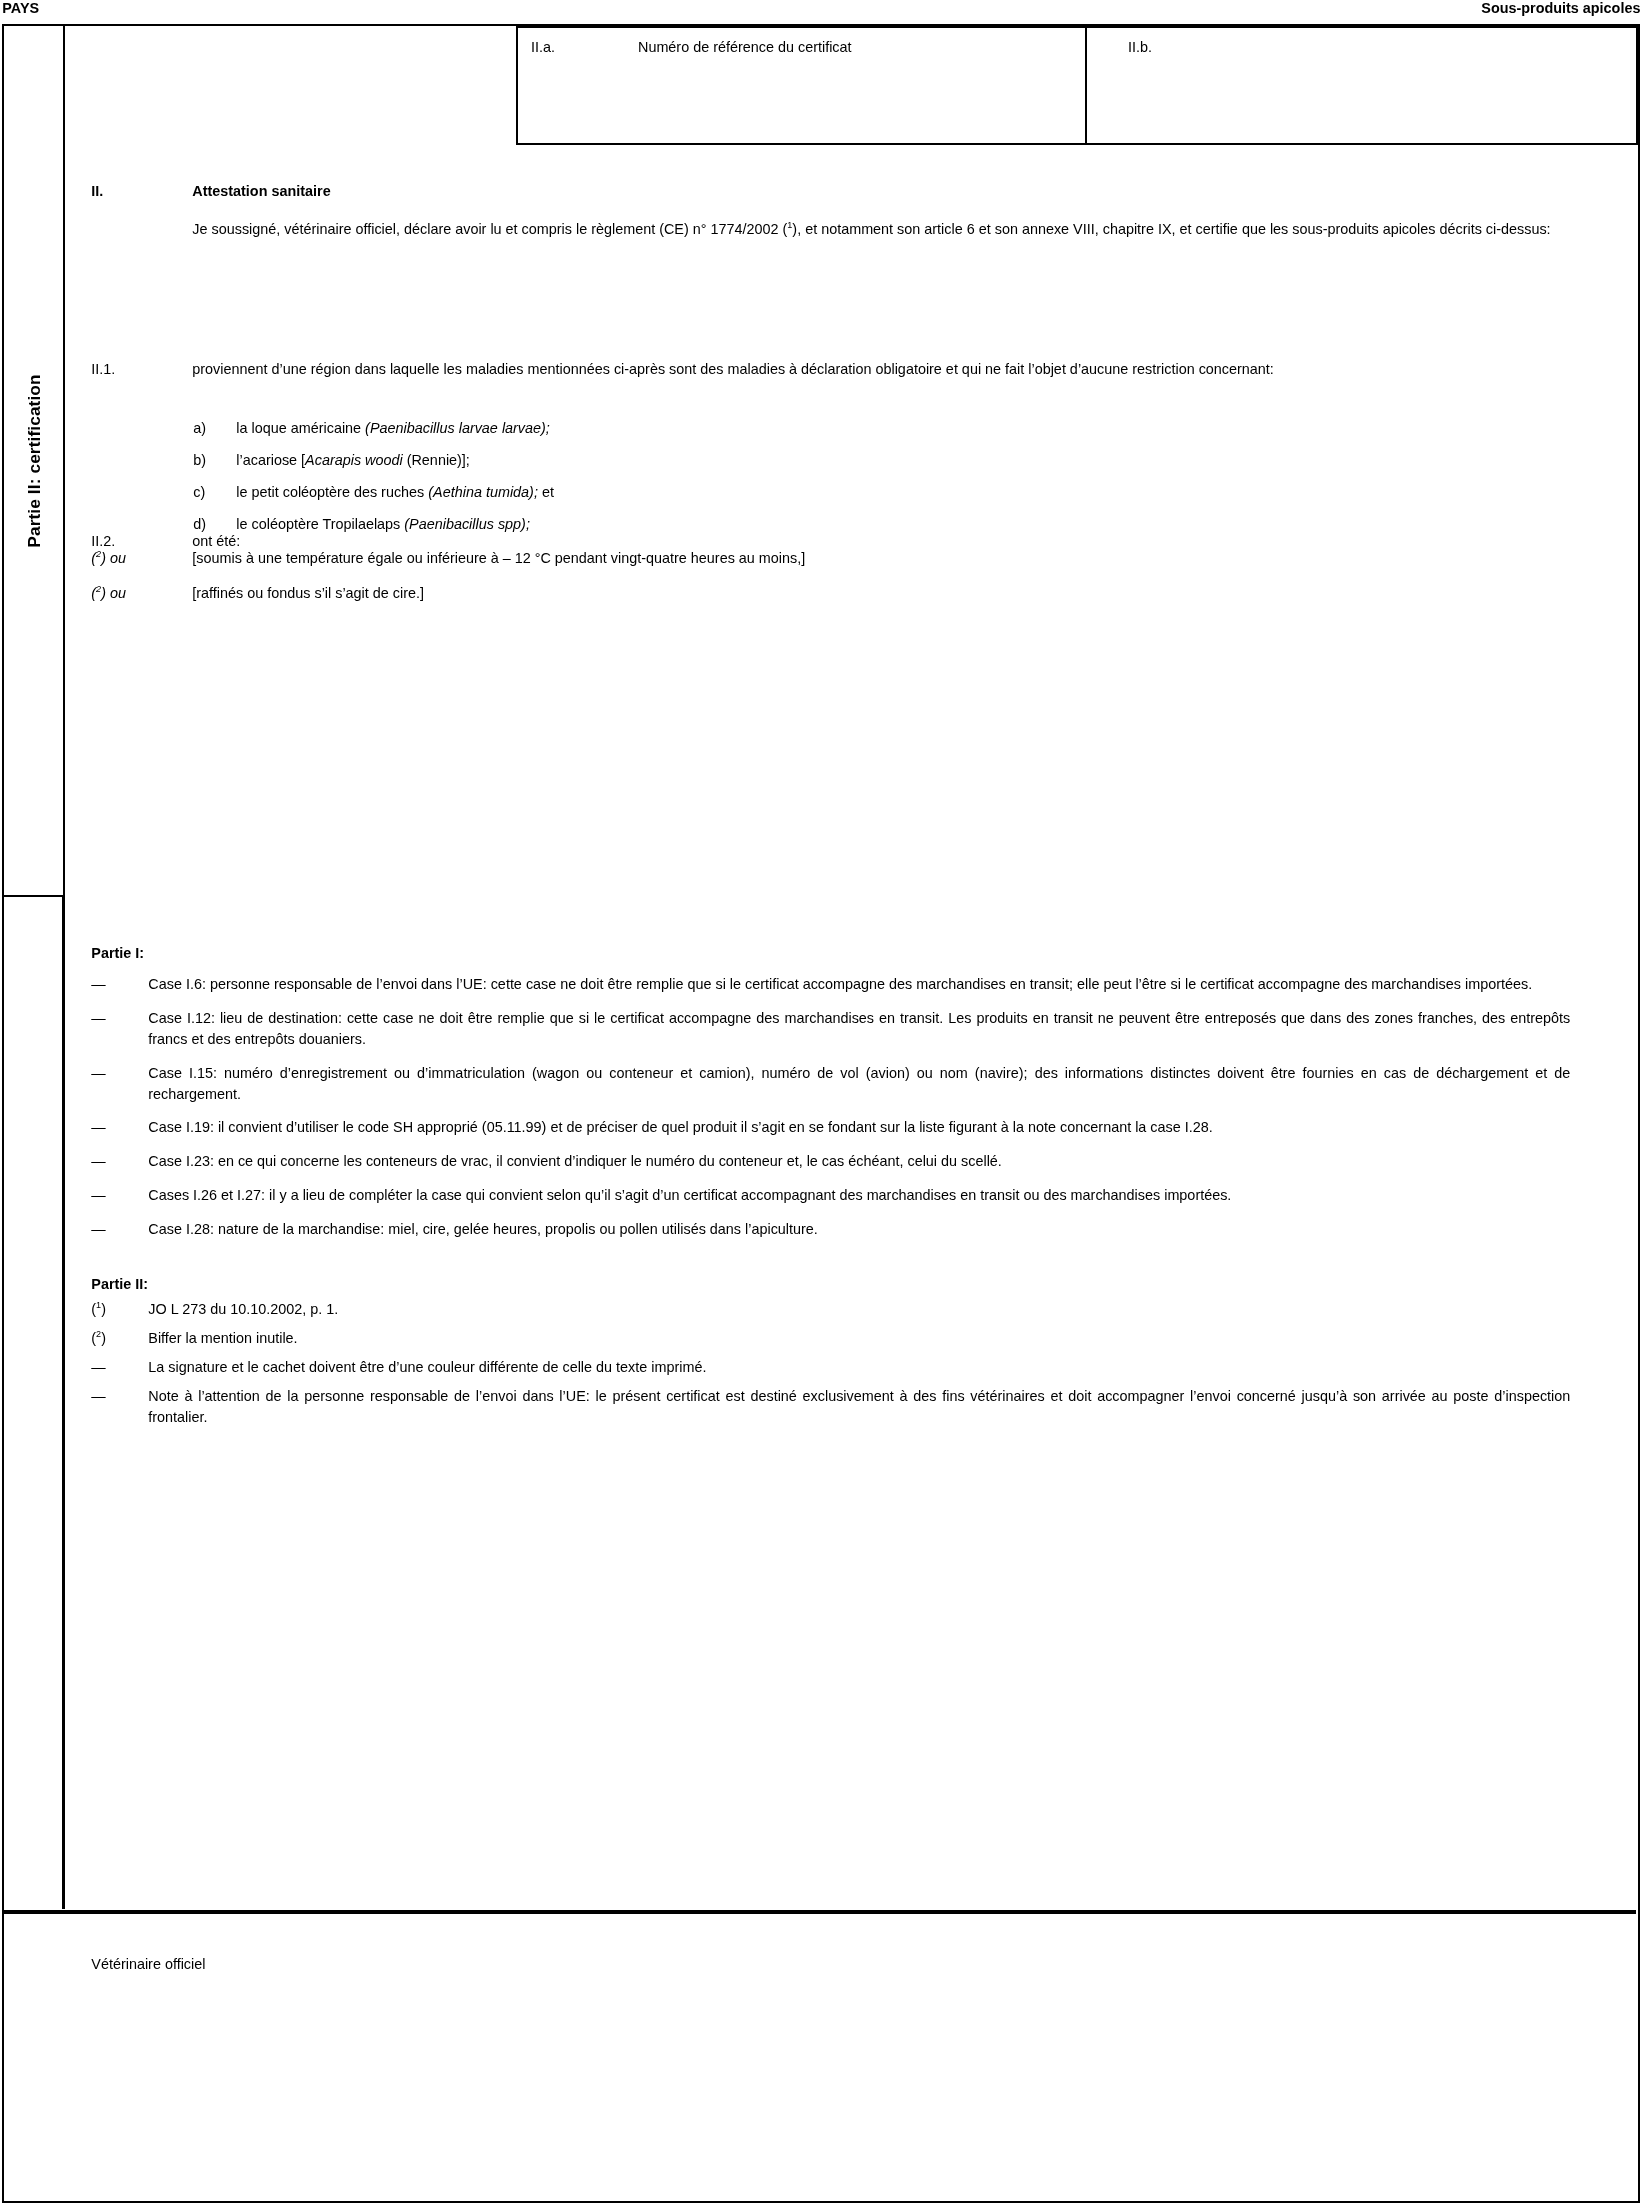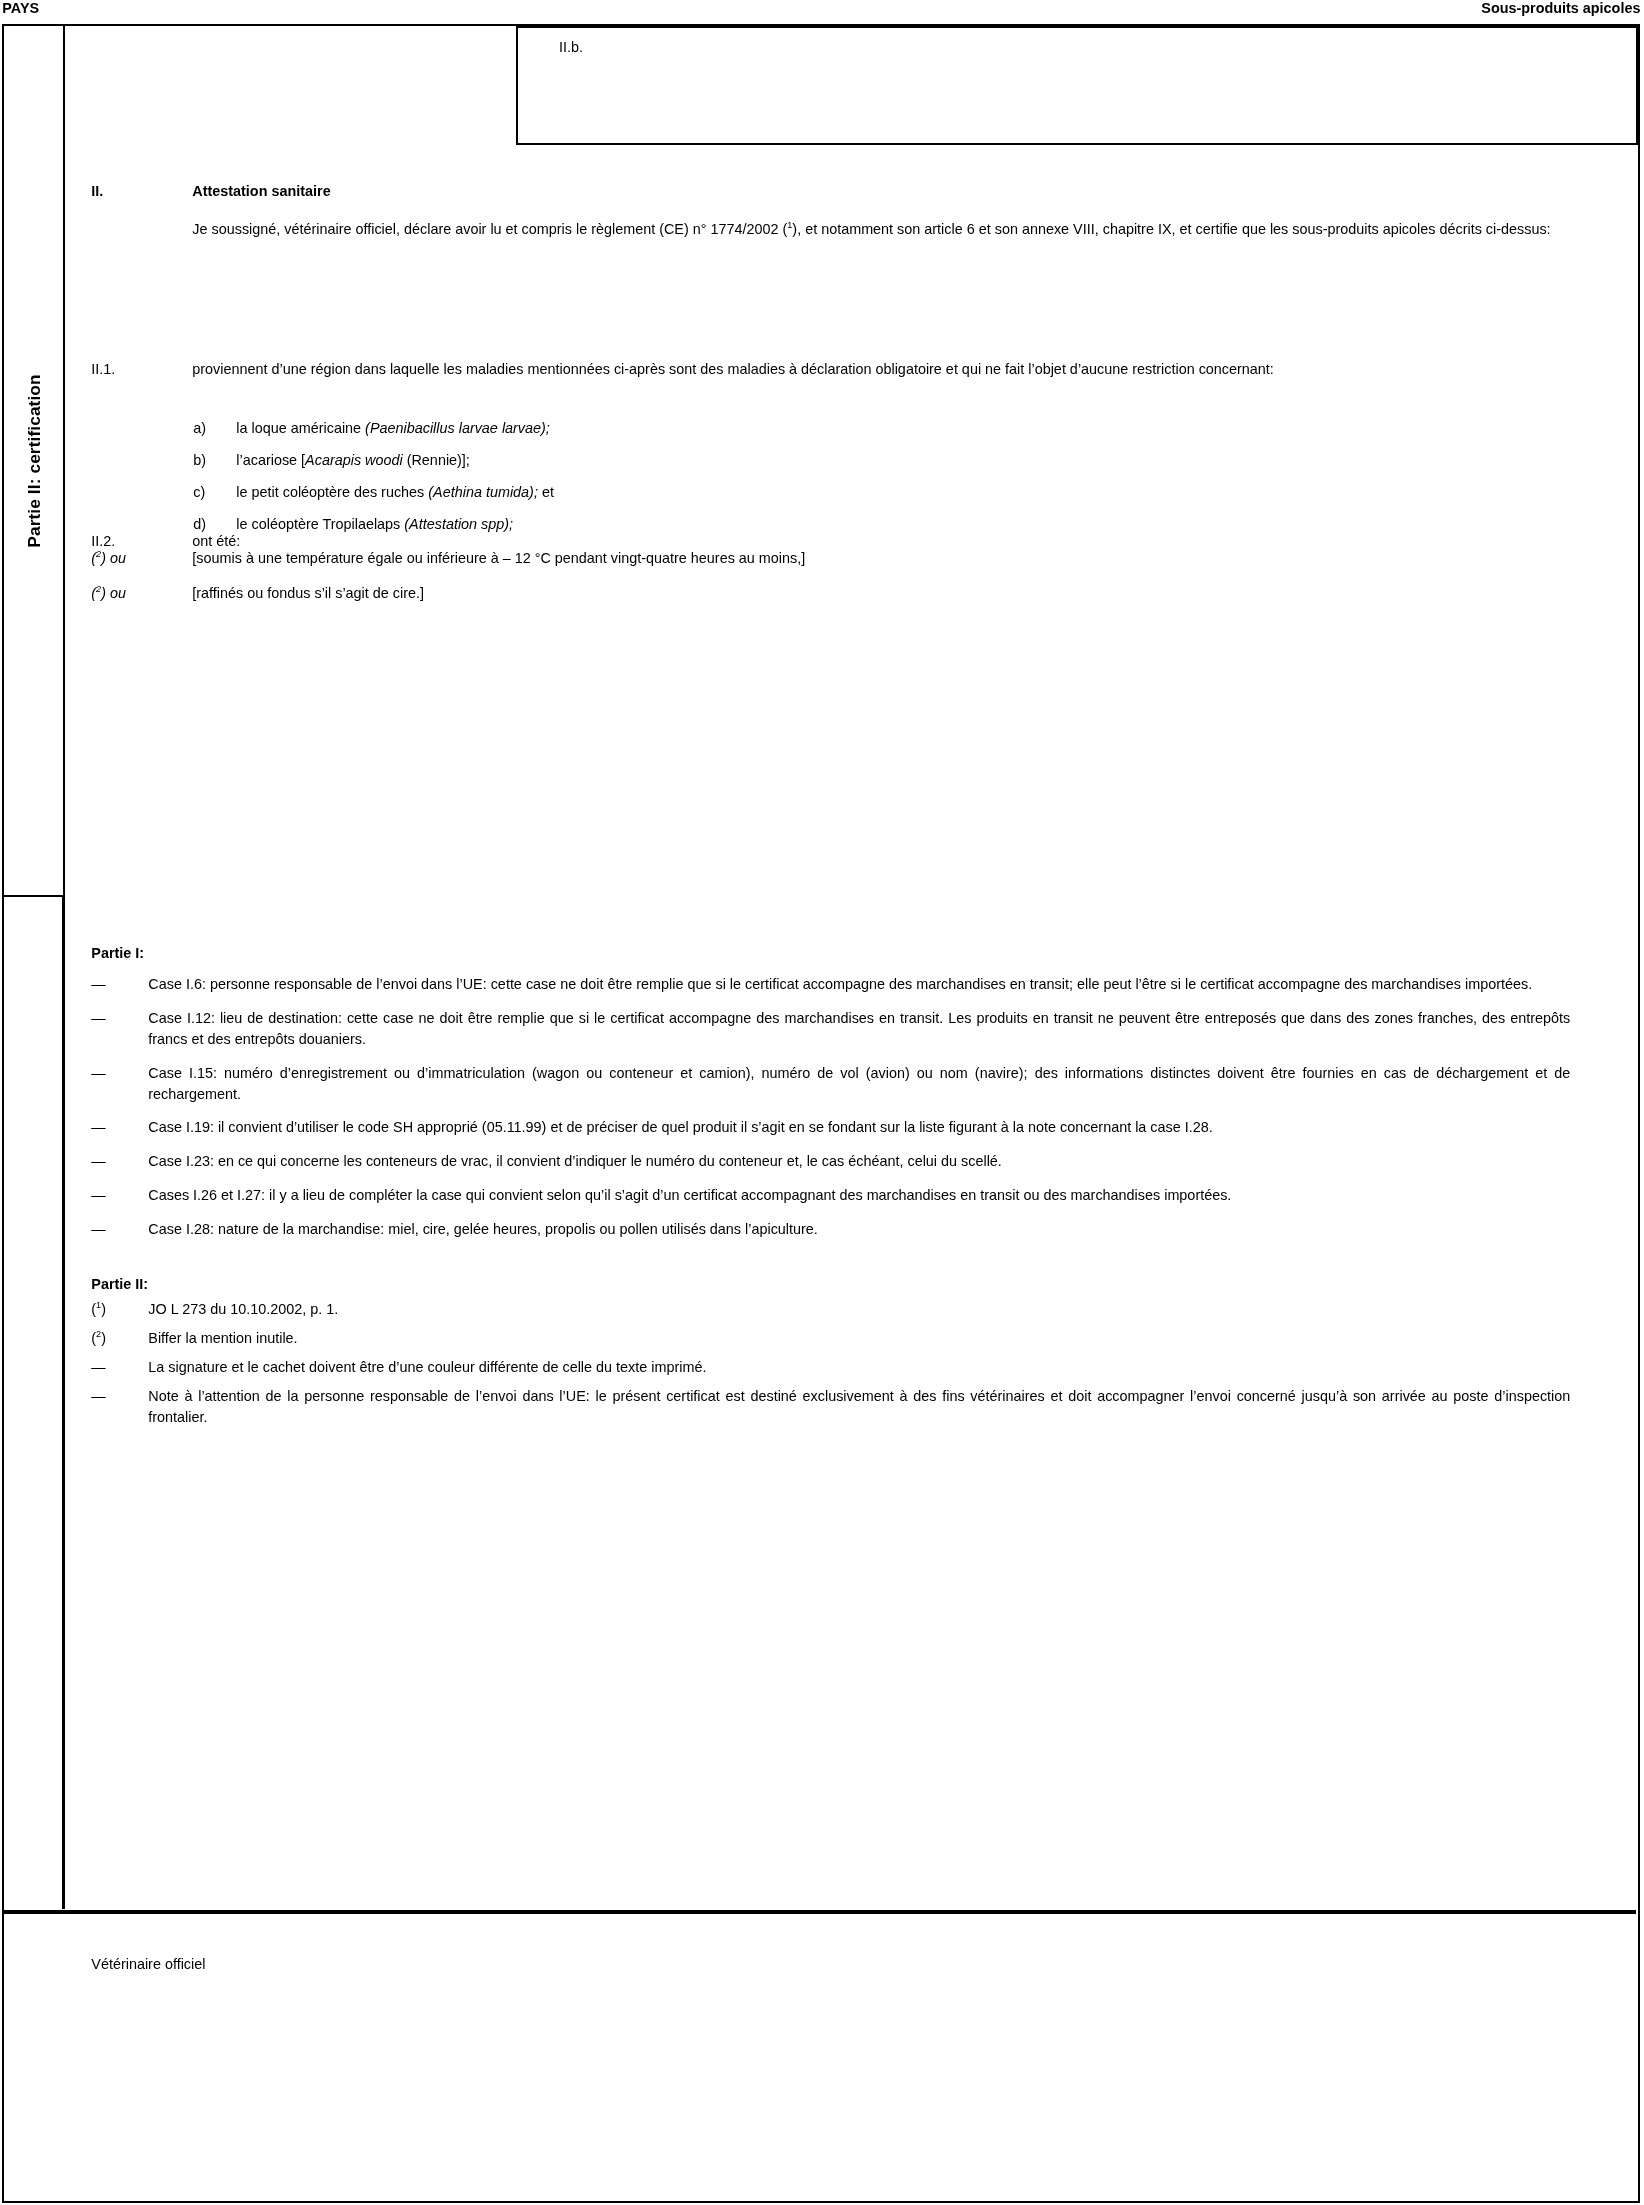--- a/index.html
+++ b/index.html
@@ -314,20 +314,24 @@
 <div class="cert-frame">
 
   <div class="spine-col">
     <div class="spine-label">Partie II: certification</div>
   </div>
   <div class="spine-rule-lower"></div>
 
   <div class="body-col">
 
     <div class="ref-row">
+      <div class="ref-cell a">
+        <span class="ref-code">II.a.</span>
+        <span class="ref-text">Numéro de référence du certificat</span>
+      </div>
       <div class="ref-cell b">
         <span class="ref-code">II.b.</span>
         <span class="ref-text"></span>
       </div>
     </div>
 
     <div class="content">
 
       <div class="row sec-head">
         <span class="marker">II.</span>
@@ -352,21 +356,21 @@
         <div class="row">
           <span class="marker">b)</span>
           <span class="copy"><span>l’acariose [</span><i class="sp">Acarapis woodi</i><span> (Rennie)];</span></span>
         </div>
         <div class="row">
           <span class="marker">c)</span>
           <span class="copy"><span>le petit coléoptère des ruches </span><i class="sp">(Aethina tumida);</i><span> et</span></span>
         </div>
         <div class="row">
           <span class="marker">d)</span>
-          <span class="copy"><span>le coléoptère Tropilaelaps </span><i class="sp">(Attestation spp);</i><span></span></span>
+          <span class="copy"><span>le coléoptère Tropilaelaps </span><i class="sp">(Paenibacillus spp);</i><span></span></span>
         </div>
       </div>
 
       <div class="row blk-ii2">
         <span class="marker">II.2.</span>
         <span class="copy">ont été:</span>
       </div>
 
       <div class="opt-rows">
         <div class="row">

